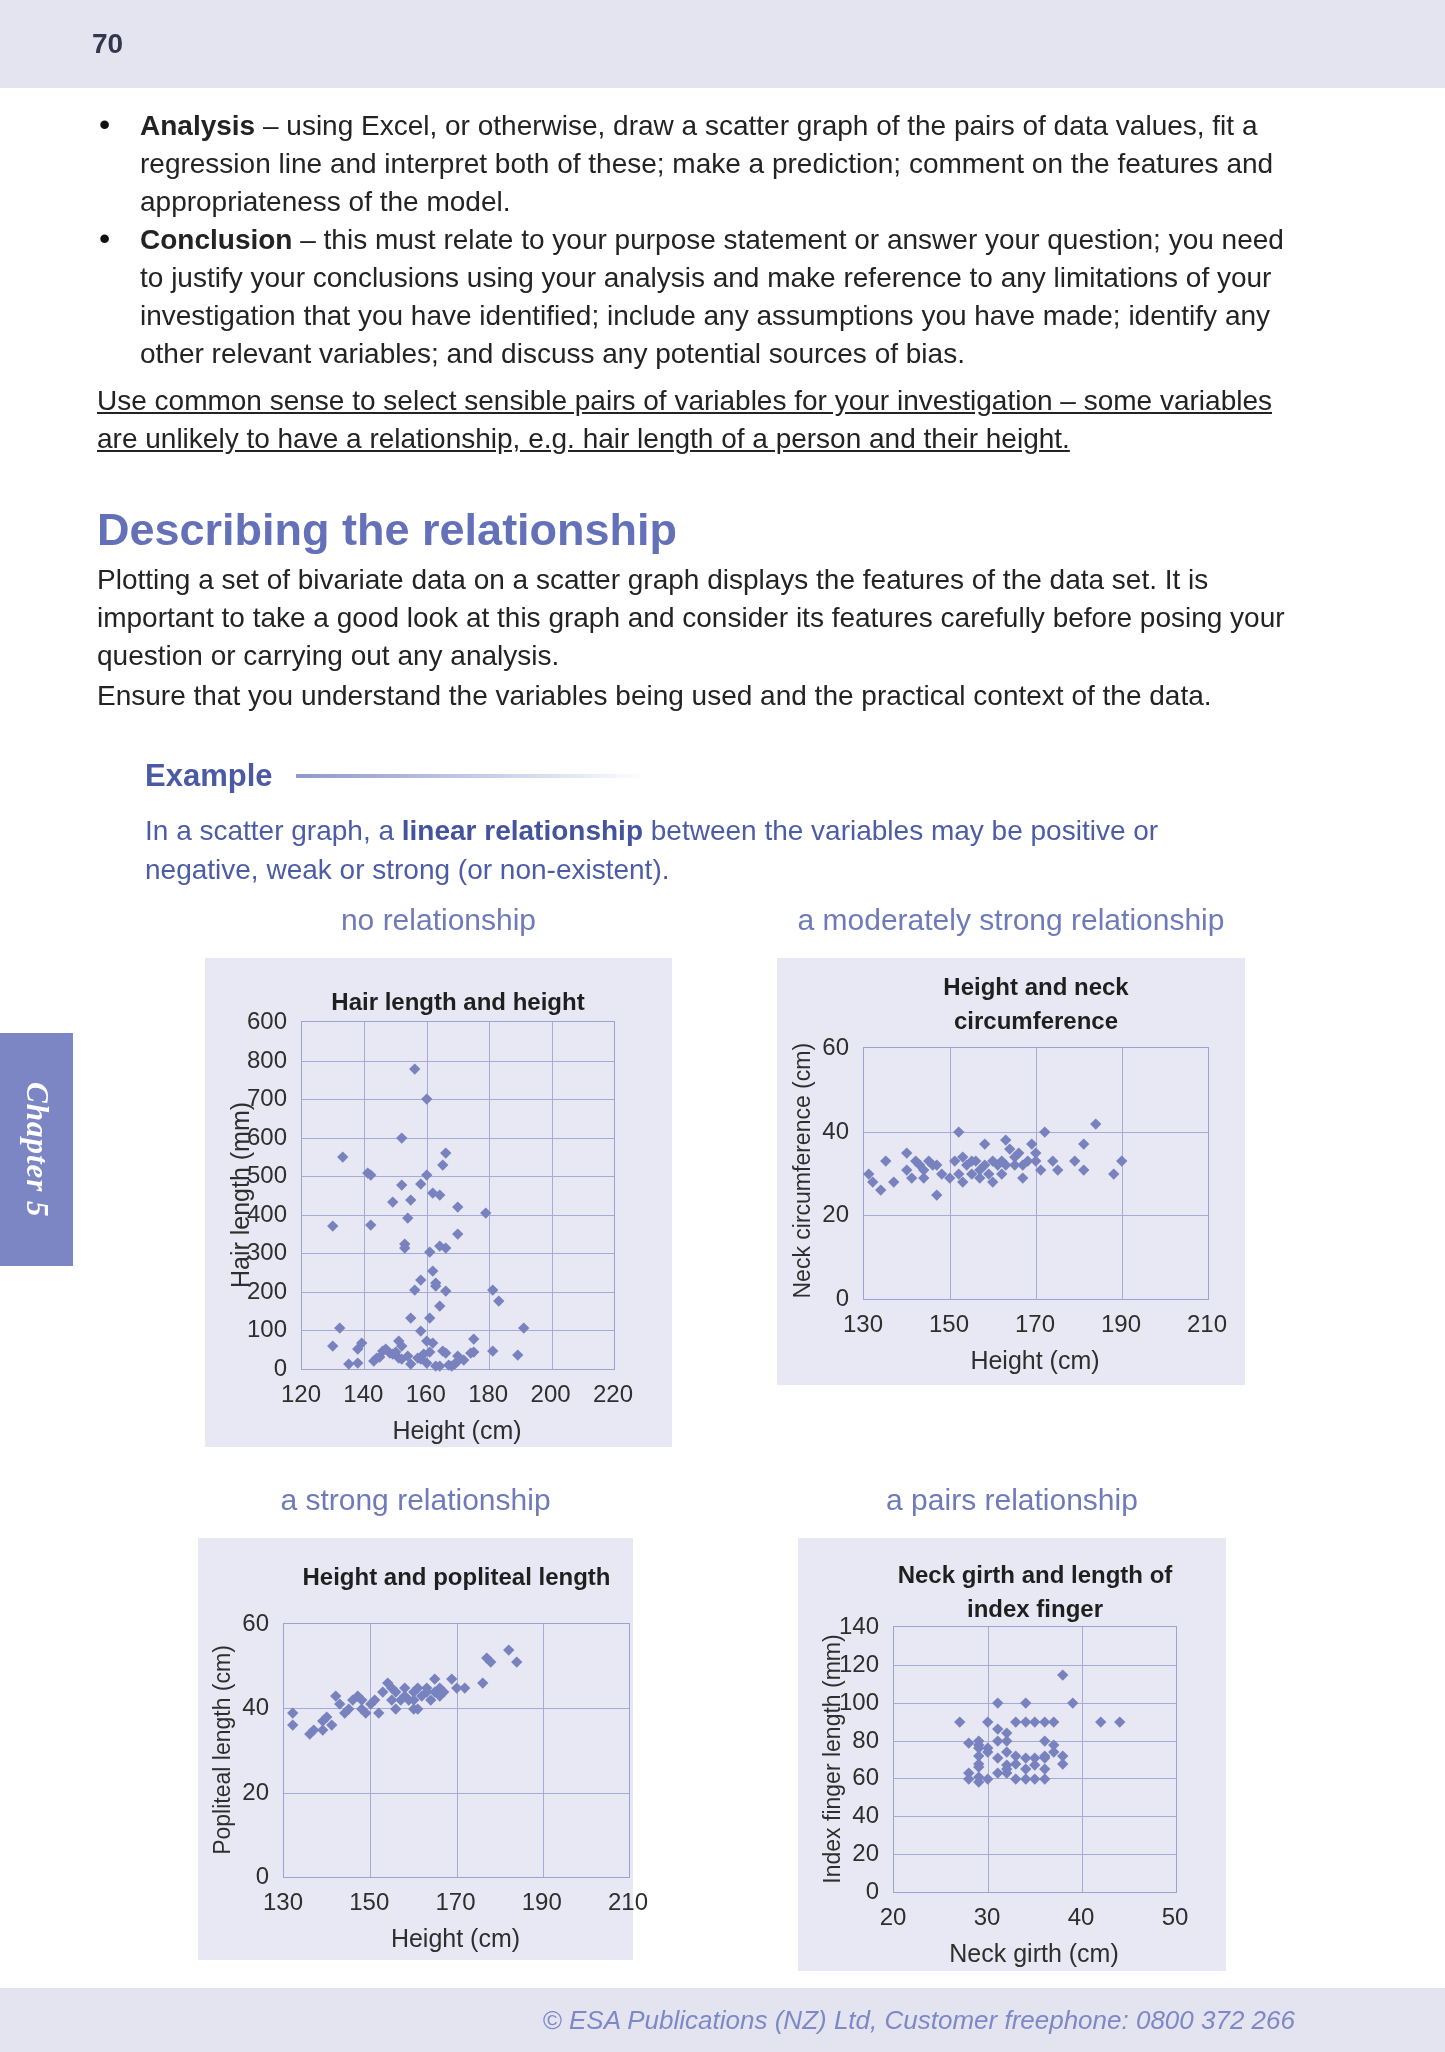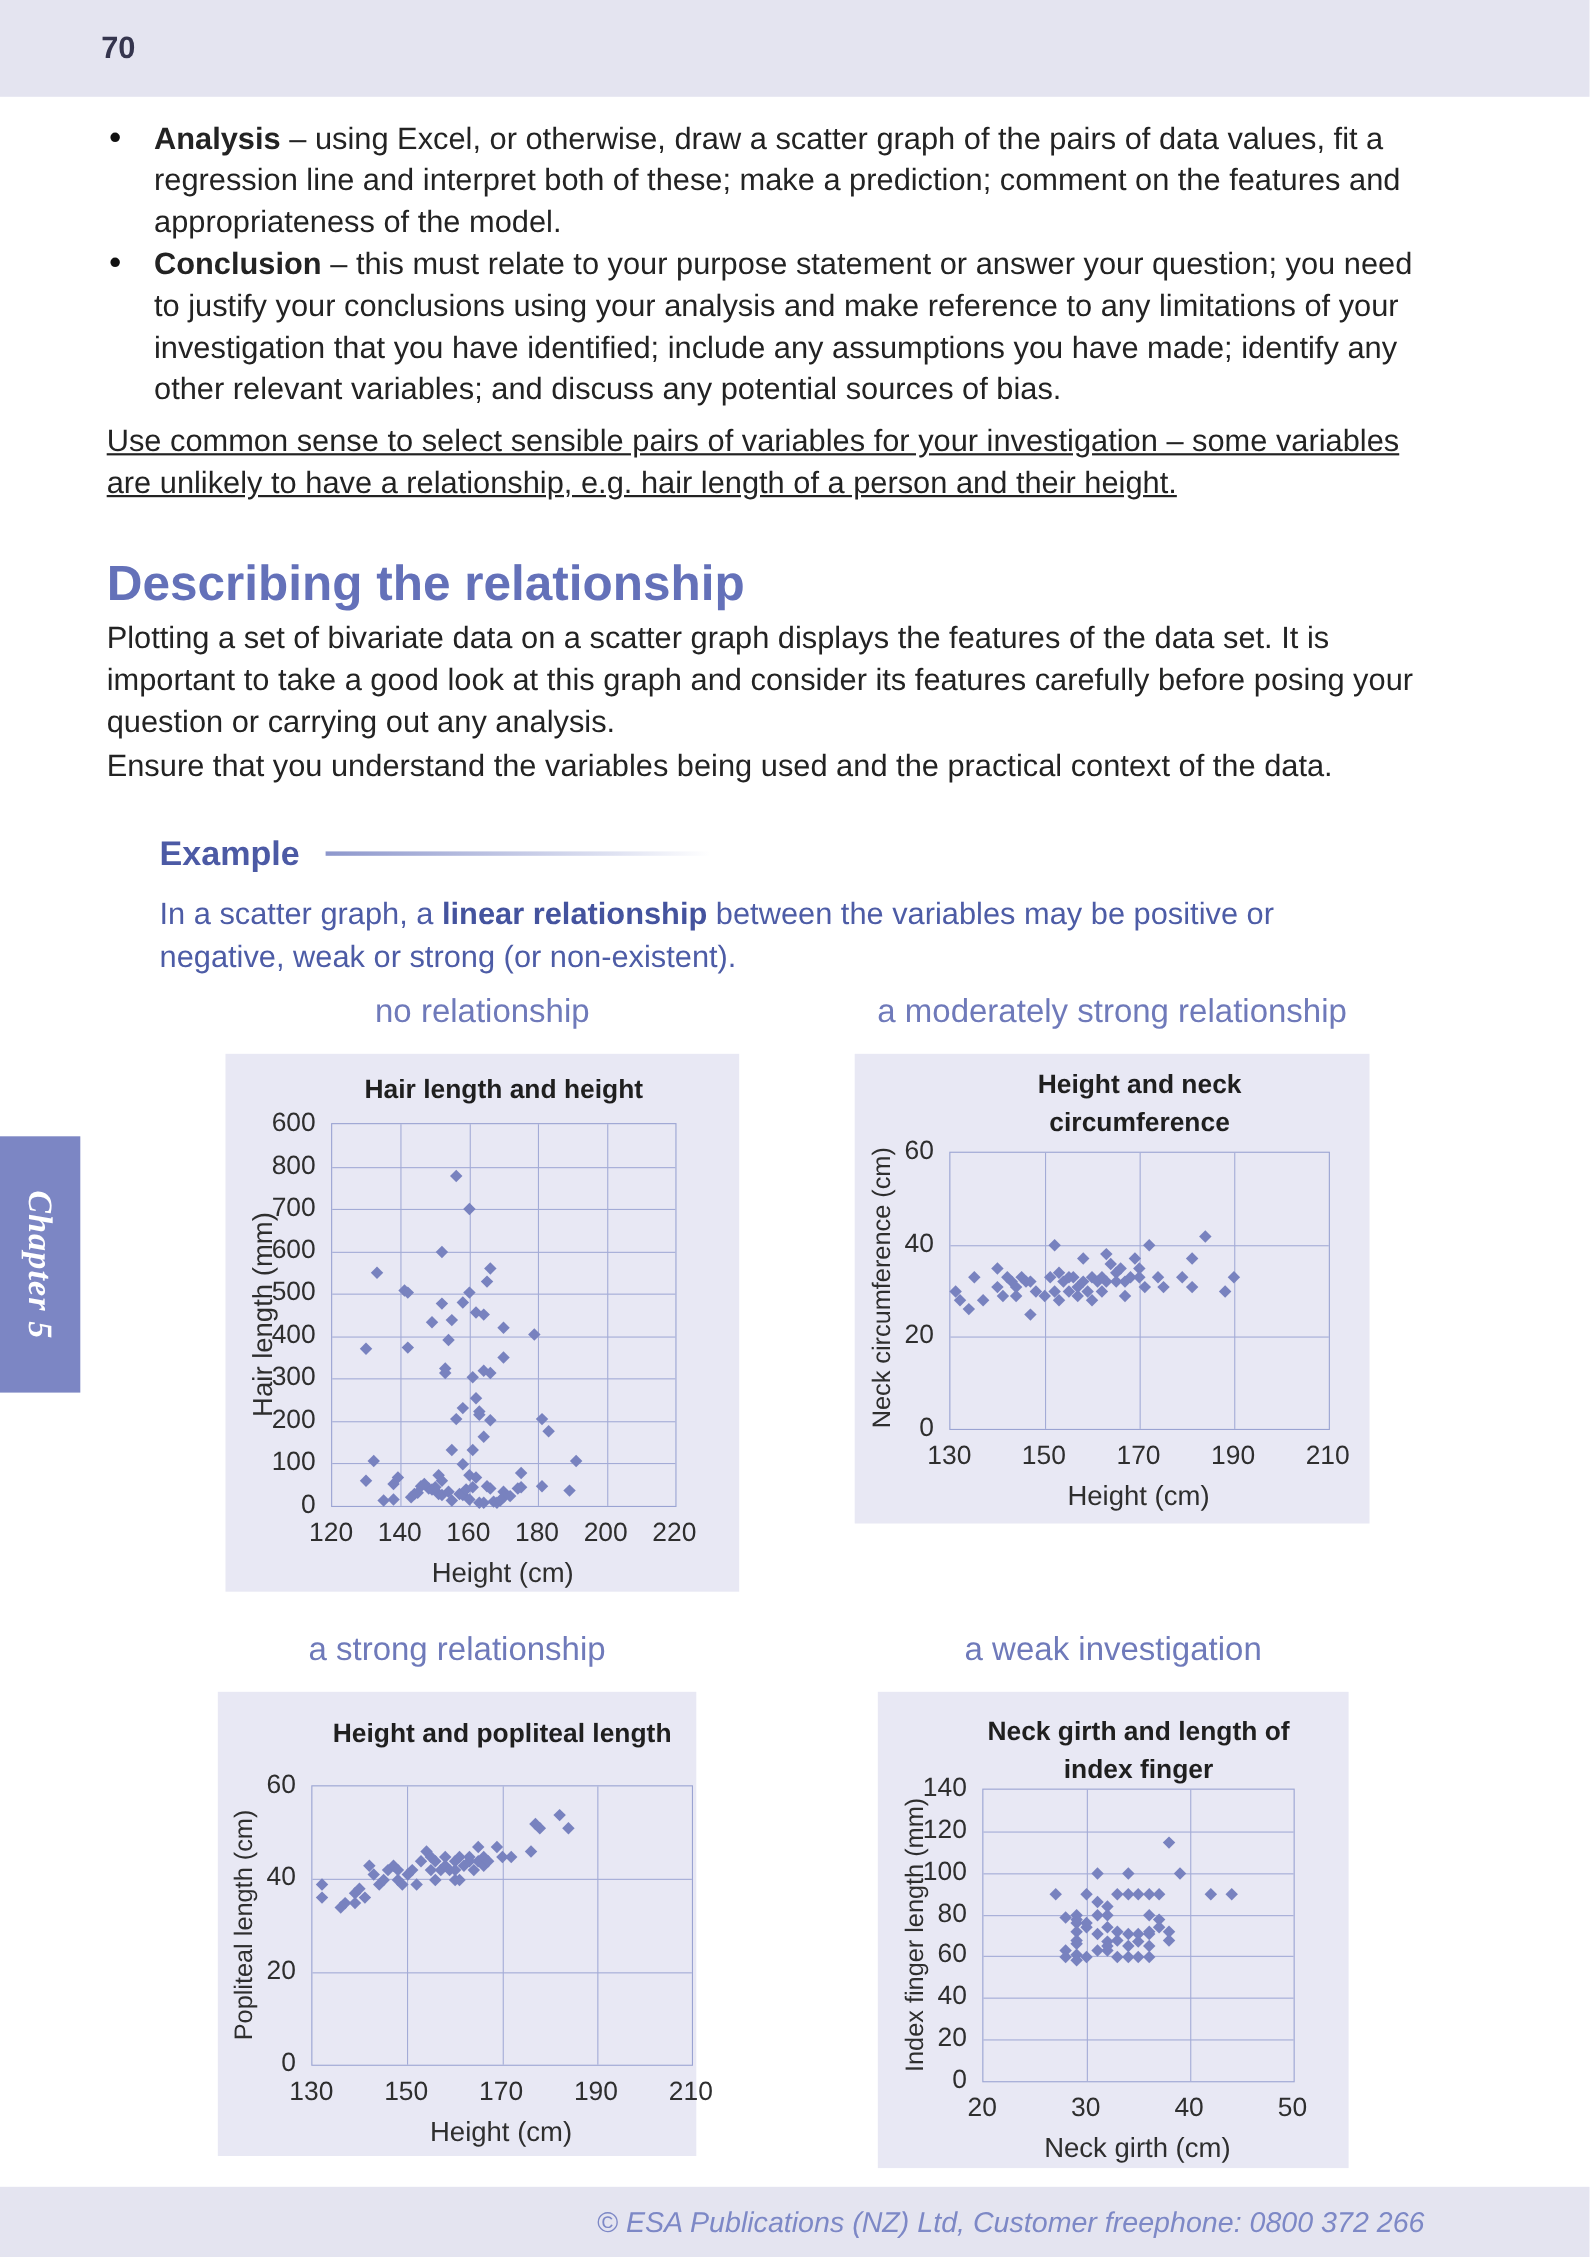--- a/index.html
+++ b/index.html
@@ -76,24 +76,24 @@
 <div id="para-plotting" class="abs body-text">Plotting a set of bivariate data on a scatter graph displays the features of the data set. It is important to take a good look at this graph and consider its features carefully before posing your question or carrying out any analysis.</div>
 <div id="para-ensure" class="abs body-text">Ensure that you understand the variables being used and the practical context of the data.</div>
 
 <div id="example-heading" class="abs">Example</div>
 <div id="example-rule" class="abs"></div>
 <div id="example-intro" class="abs"><span>In a scatter graph, a </span><b>linear relationship</b><span> between the variables may be positive or negative, weak or strong (or non-existent).</span></div>
 
 <div class="caption" style="left:205px;top:903px;width:467px">no relationship</div>
 <div class="caption" style="left:777px;top:903px;width:468px">a moderately strong relationship</div>
 <div class="caption" style="left:198px;top:1483px;width:435px">a strong relationship</div>
-<div class="caption" style="left:798px;top:1483px;width:428px">a weak investigation</div>
+<div class="caption" style="left:798px;top:1483px;width:428px">a pairs relationship</div>
 
 <div class="panel" style="left:205px;top:958px;width:467px;height:489px">
-  <div class="chart-title" style="left:96px;top:16px;width:314px">
+  <div class="chart-title" style="left:96px;top:27px;width:314px">
       <span class="ct">Hair length and height</span>
     </div>
   <div class="plot" style="left:96px;top:63px;width:314px;height:349px">
       <div class="grid v" style="left: 62.4px;"></div>
       <div class="grid v" style="left: 124.8px;"></div>
       <div class="grid v" style="left: 187.2px;"></div>
       <div class="grid v" style="left: 249.6px;"></div>
       <div class="grid h" style="top: 308.444px;"></div>
       <div class="grid h" style="top: 269.889px;"></div>
       <div class="grid h" style="top: 231.333px;"></div>

